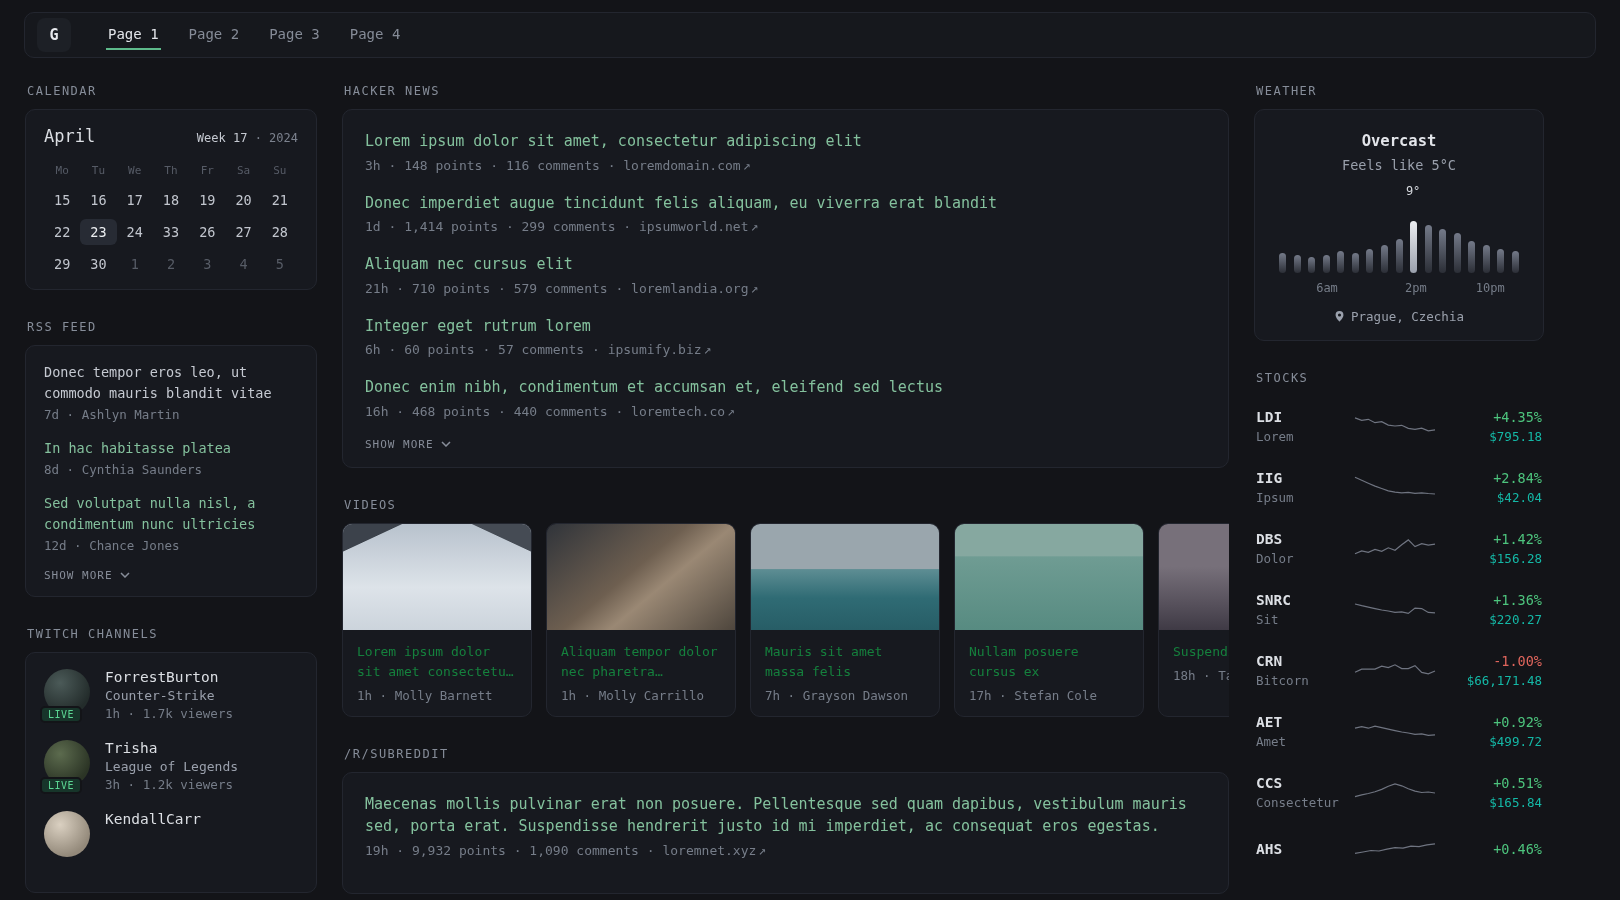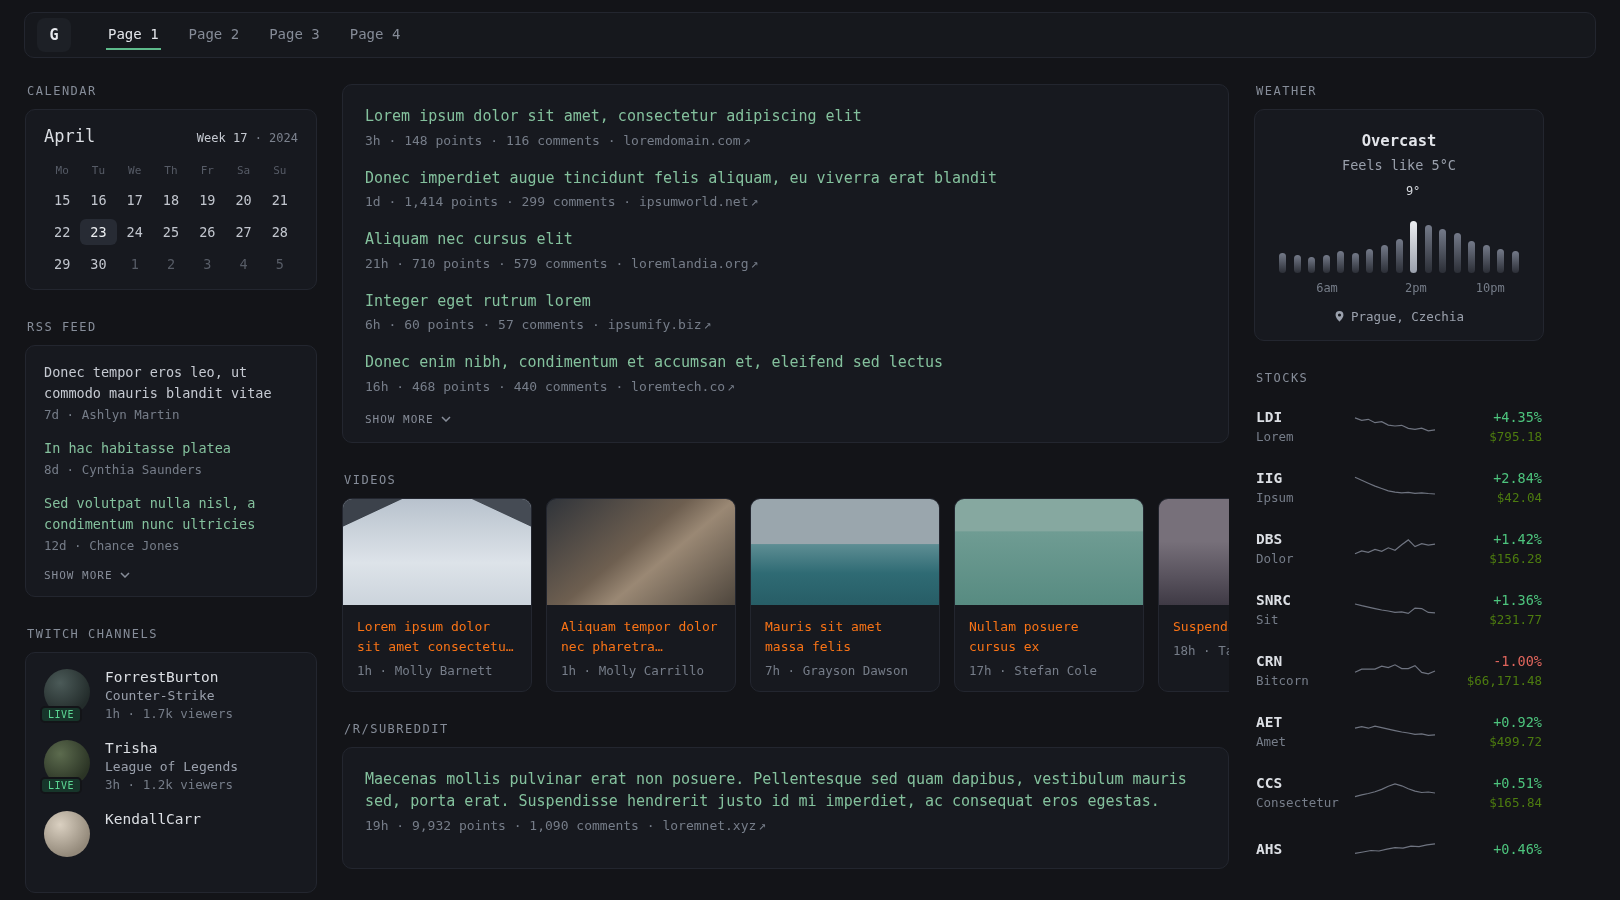--- a/index.html
+++ b/index.html
@@ -92,21 +92,21 @@
   .video-card { width:190px; flex:none; background:#17191f; border:1px solid #23262f; border-radius:10px; overflow:hidden; cursor:pointer; }
   .thumb { height:106px; }
   .thumb-1 { background:
       linear-gradient(205deg,#454b54 0 14%,rgba(0,0,0,0) 14.5%),
       linear-gradient(155deg,#3c424b 0 14%,rgba(0,0,0,0) 14.5%),
       linear-gradient(180deg,#b8c2cd,#dde3e9 60%,#ccd4dc); }
   .thumb-2 { background:linear-gradient(140deg,#30343a,#6e5f50 45%,#9a8874 60%,#4e463d); }
   .thumb-3 { background:linear-gradient(180deg,#9aa6ad 0 42%,#5d8d93 43%,#2f6b74 70%,#275d66); }
   .thumb-4 { background:linear-gradient(180deg,#86a8a0 0 30%,#6f9c93 31%,#578b81); }
   .thumb-5 { background:linear-gradient(180deg,#77707a 0 40%,#57515c 75%,#3f3a45); }
-  .v-title { padding:12px 14px 2px 14px; font-size:13px; line-height:1.55; color:#f97316; }
+  .v-title { padding:12px 14px 2px 14px; font-size:13px; line-height:1.55; color:#15803d; }
   .v-meta { padding:4px 14px 13px 14px; font-size:12.5px; color:#767d89; }
   
   .w-card { padding:18px 16px 16px 16px; text-align:center; }
   .w-cond { font-size:15.5px; font-weight:bold; color:#e3e5ea; margin-top:4px; }
   .w-feels { font-size:13.5px; color:#9aa0ac; margin-top:7px; }
   .w-chart {
     position:relative; height:70px; margin:30px 8px 0 8px;
     display:flex; align-items:flex-end; justify-content:space-between;
   }
   .w-bar { width:7px; border-radius:3.5px; background:linear-gradient(180deg,#747a89,#2b2e36); }
@@ -119,21 +119,21 @@
   
   .stock-row { display:flex; align-items:center; padding:13px 2px; cursor:pointer; }
   .stock-left { width:88px; flex:none; }
   .stock-ticker { font-size:14.5px; font-weight:bold; color:#dcdfe4; }
   .stock-name { font-size:12.5px; color:#767d89; margin-top:4px; }
   .stock-spark { flex:1; display:flex; justify-content:center; }
   .stock-spark svg polyline { fill:none; stroke:#6f7480; stroke-width:1.2; }
   .stock-right { width:96px; flex:none; text-align:right; }
   .stock-change { font-size:13.5px; color:#4dc47d; }
   .stock-change.neg { color:#e0655c; }
-  .stock-price { font-size:12.5px; color:#4d7c0f; margin-top:4px; }
+  .stock-price { font-size:12.5px; color:#14b8a6; margin-top:4px; }
 </style>
 </head>
 <body>
 
 <div class="page">
 
   <header class="navbar">
     <div class="logo">G</div>
     <nav class="tabs">
       <div class="tab active">Page 1</div>
@@ -169,21 +169,21 @@
             <span class="cal-cell">15</span>
             <span class="cal-cell">16</span>
             <span class="cal-cell">17</span>
             <span class="cal-cell">18</span>
             <span class="cal-cell">19</span>
             <span class="cal-cell">20</span>
             <span class="cal-cell">21</span>
             <span class="cal-cell">22</span>
             <span class="cal-cell selected">23</span>
             <span class="cal-cell">24</span>
-            <span class="cal-cell">25</span>
+            <span class="cal-cell">33</span>
             <span class="cal-cell">26</span>
             <span class="cal-cell">27</span>
             <span class="cal-cell">28</span>
             <span class="cal-cell">29</span>
             <span class="cal-cell">30</span>
             <span class="cal-cell muted">1</span>
             <span class="cal-cell muted">2</span>
             <span class="cal-cell muted">3</span>
             <span class="cal-cell muted">4</span>
             <span class="cal-cell muted">5</span>
@@ -248,20 +248,21 @@
               <div class="tw-name">KendallCarr</div>
             </div>
           </div>
         </div>
       </section>
     </div>
 
     <div class="col-mid">
 
       <section>
+        <h2 class="sec-h">HACKER NEWS</h2>
         <div class="card feed-card">
           <div class="feed-item">
             <div class="feed-title">Lorem ipsum dolor sit amet, consectetur adipiscing elit</div>
             <div class="feed-meta">
               <span>3h · 148 points · 116 comments ·</span>
               <span class="domain"><span>loremdomain.com</span><span class="ext">↗</span></span>
             </div>
           </div>
           <div class="feed-item">
             <div class="feed-title">Donec imperdiet augue tincidunt felis aliquam, eu viverra erat blandit</div>
@@ -439,21 +440,21 @@
               <div class="stock-ticker">SNRC</div>
               <div class="stock-name">Sit</div>
             </div>
             <div class="stock-spark">
                 <svg width="84" height="30" viewBox="0 0 84 30">
                   <polyline points="2.0,9.0 8.7,10.7 15.3,12.1 22.0,13.6 28.7,15.0 35.3,16.0 42.0,17.4 48.7,16.9 55.3,18.4 62.0,13.1 68.7,13.6 75.3,17.4 82.0,17.9"></polyline>
                 </svg>
               </div>
             <div class="stock-right">
               <div class="stock-change">+1.36%</div>
-              <div class="stock-price">$231.77</div>
+              <div class="stock-price">$220.27</div>
             </div>
           </div>
           <div class="stock-row">
             <div class="stock-left">
               <div class="stock-ticker">CRN</div>
               <div class="stock-name">Bitcorn</div>
             </div>
             <div class="stock-spark">
                 <svg width="84" height="30" viewBox="0 0 84 30">
                   <polyline points="2.0,16.2 8.7,13.1 15.3,13.1 22.0,13.1 28.7,10.2 35.3,11.6 42.0,8.8 48.7,12.6 55.3,12.6 62.0,9.7 68.7,16.4 75.3,17.9 82.0,15.0"></polyline>

